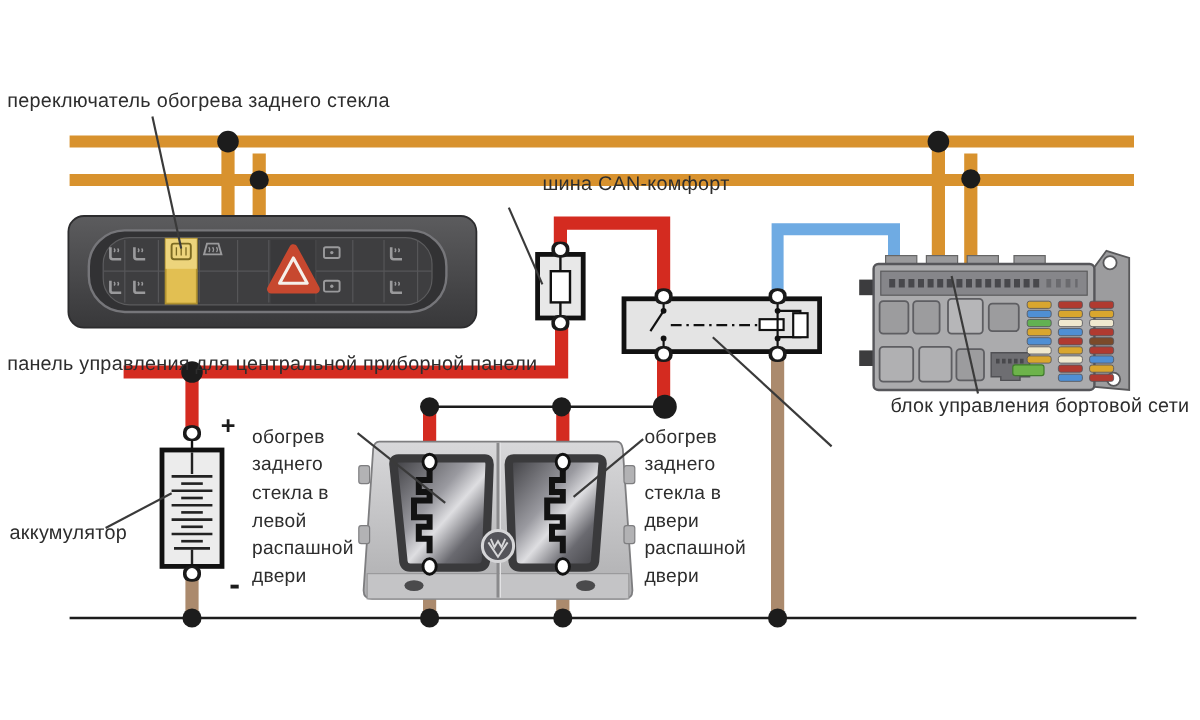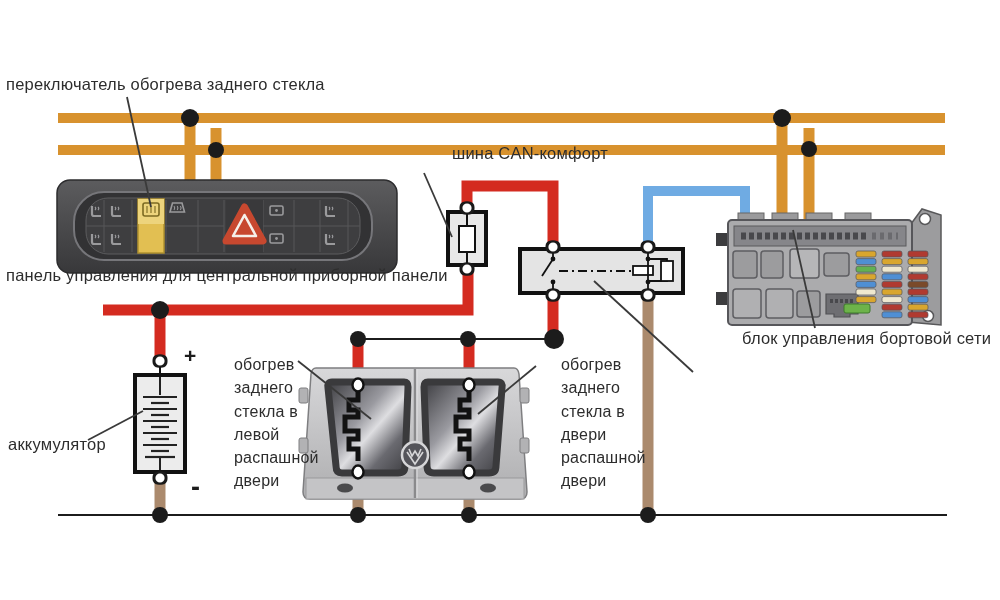--- a/index.html
+++ b/index.html
@@ -1,21 +1,21 @@
 <!DOCTYPE html>
 <html style="--can: #d8922e; --power: #d42b20; --control: #6fabe3; --ground: #ab8a6d; --node: #1c1c1c; --text: #2d2d2d; --hazard: #c7482f; --switch-yellow: #e2bf52; --relay-fill: #e4e4e4; --panel-dark: #454547; --unit-gray: #ababad;"><head>
 <meta charset="utf-8">
 <style>
   html,body{margin:0;padding:0;background:#fff;}
   #stage{position:relative;width:1000px;height:600px;background:#fff;overflow:hidden;
          font-family:"Liberation Sans", sans-serif;}
   #diagram-svg{position:absolute;left:0;top:0;}
   .lbl{position:absolute;color:var(--text,#2d2d2d);font-size:16.5px;letter-spacing:.2px;
        white-space:nowrap;line-height:1.15;}
-  .lbl.small{font-size:16px;margin-left:24px;}
+  .lbl.small{font-size:16px;}
   .doorlbl span{display:block;line-height:23.3px;}
   .sign{position:absolute;color:#1c1c1c;font-weight:bold;}
   
   .w-can{stroke:var(--can);}
   .w-pwr{stroke:var(--power);}
   .w-ctl{stroke:var(--control);}
   .w-gnd{stroke:var(--ground);}
   .node{fill:var(--node);}
   .ptr{stroke:#3a3a3a;stroke-width:1.8;fill:none;}
   .thinwire{stroke:#1c1c1c;stroke-width:2;fill:none;}
@@ -287,21 +287,21 @@
     <line class="ptr" x1="693" y1="372" x2="594" y2="281"></line>
     <line class="ptr" x1="815" y1="328" x2="793" y2="230"></line>
     <line class="ptr" x1="88" y1="440" x2="143" y2="411"></line>
     <line class="ptr" x1="298" y1="361" x2="371" y2="419"></line>
     <line class="ptr" x1="536" y1="366" x2="478" y2="414"></line>
   </g>
 </svg>
 
 <div class="lbl" style="left:6px;top:75px;">переключатель обогрева заднего стекла</div>
 <div class="lbl" style="left:452px;top:121px;margin-top:23px;">шина CAN-комфорт</div>
-<div class="lbl" style="left:6px;top:266px;">панель управления для центральной приборной панели</div>
+<div class="lbl" style="left:6px;top:294px;">панель управления для центральной приборной панели</div>
 <div class="lbl" style="left:742px;top:329px;">блок управления бортовой сети</div>
 <div class="lbl" style="left:8px;top:435px;">аккумулятор</div>
 
 <div class="lbl doorlbl small" style="left:210px;top:353px;">
   <span>обогрев</span>
   <span>заднего</span>
   <span>стекла в</span>
   <span>левой</span>
   <span>распашной</span>
   <span>двери</span>

